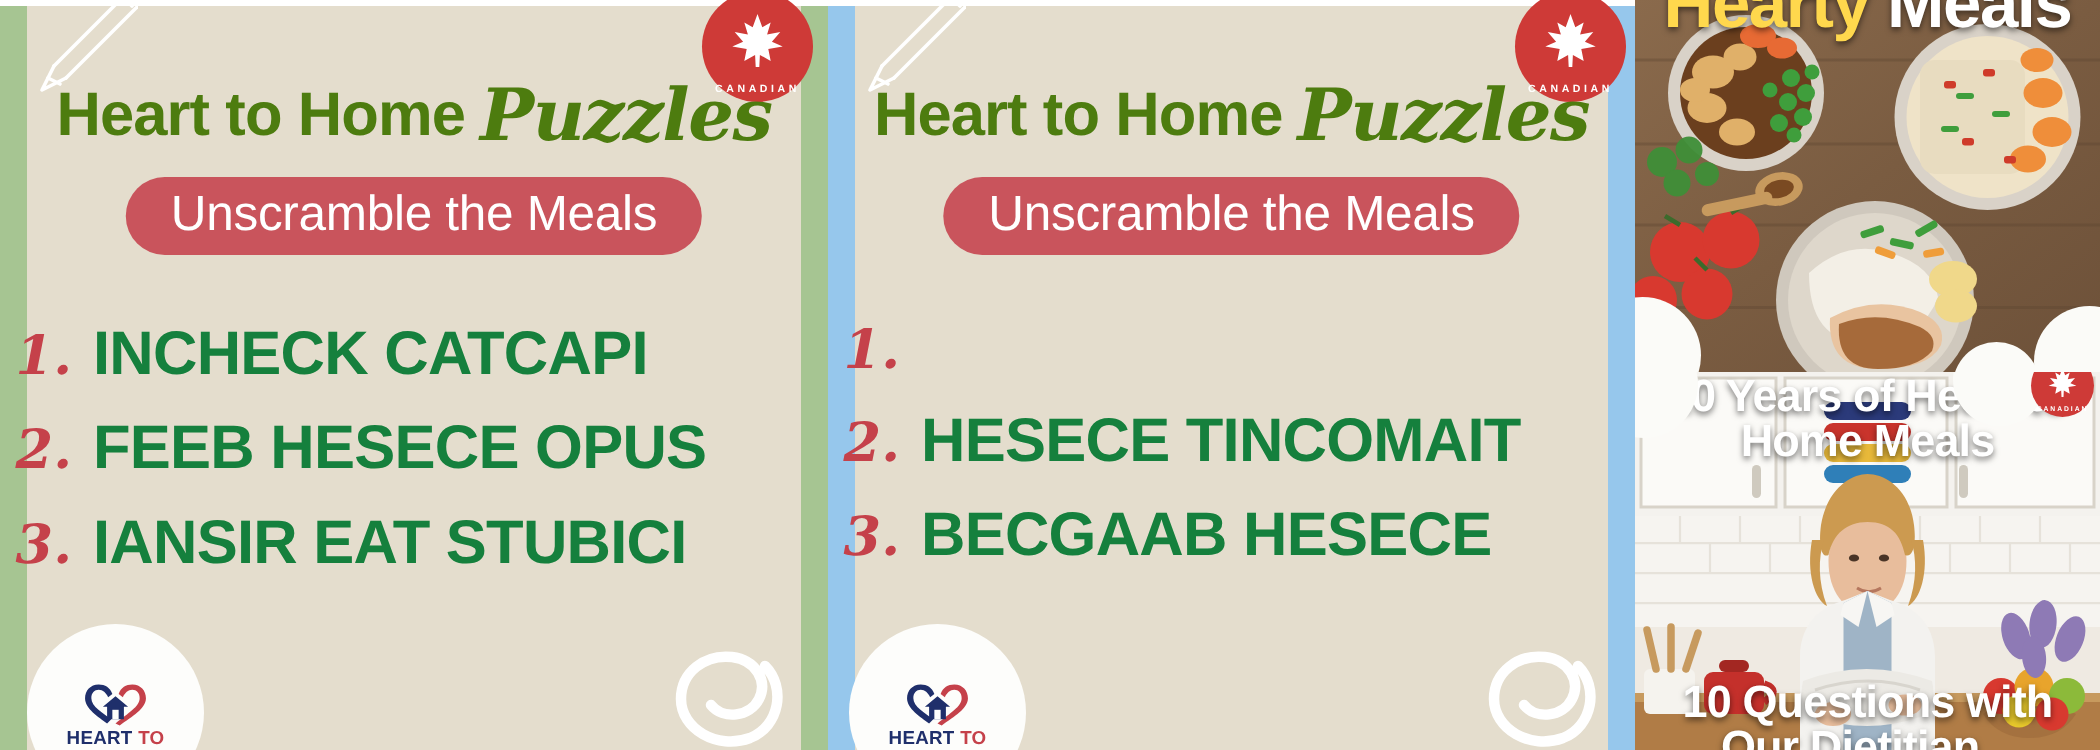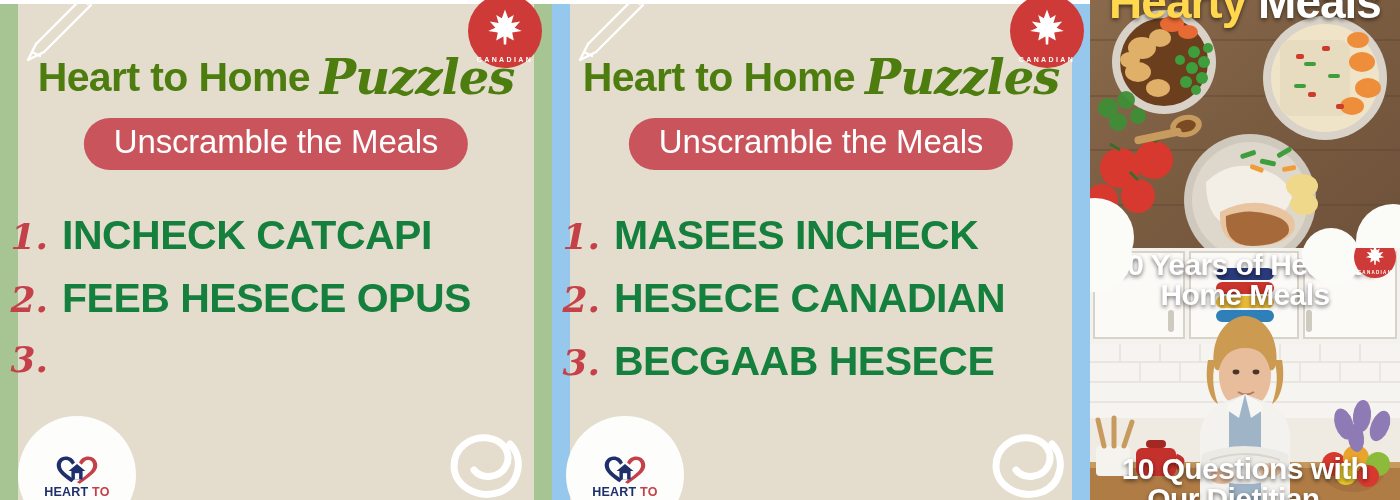--- a/index.html
+++ b/index.html
@@ -128,20 +128,21 @@
       <div class="prow" style="margin-bottom:16px;">
         <span class="pnum">1.</span>
         <span class="pword">INCHECK CATCAPI</span>
       </div>
       <div class="prow" style="margin-bottom:16px;">
         <span class="pnum">2.</span>
         <span class="pword">FEEB HESECE OPUS</span>
       </div>
       <div class="prow">
         <span class="pnum">3.</span>
+        <span class="pword">IANSIR EAT STUBICI</span>
       </div>
     </div>
 
     <svg class="swirl" style="right:10px; bottom:-14px;" viewBox="0 0 110 100">
       <g fill="none" stroke="#ffffff" stroke-width="7" stroke-linecap="round">
         <path d="M78 30 C92 44 88 70 68 78 C46 86 22 72 22 52 C22 34 38 22 56 24
                  C72 26 80 40 74 52 C68 64 50 66 42 56"></path>
       </g>
     </svg>
 
@@ -186,25 +187,24 @@
 
     <div class="title" style="top:46px;">
       <span class="bold">Heart to Home</span><span class="script">Puzzles</span>
     </div>
 
     <div class="pill" style="top:118px;">Unscramble the Meals</div>
 
     <div class="plist" style="top:212px;">
       <div class="prow" style="margin-bottom:16px;">
         <span class="pnum">1.</span>
-        <span class="pword">MASEES INCHECK</span>
       </div>
       <div class="prow" style="margin-bottom:16px;">
         <span class="pnum">2.</span>
-        <span class="pword">HESECE CANADIAN</span>
+        <span class="pword">HESECE TINCOMAIT</span>
       </div>
       <div class="prow">
         <span class="pnum">3.</span>
         <span class="pword">BECGAAB HESECE</span>
       </div>
     </div>
 
     <svg class="swirl" style="right:6px; bottom:-14px;" viewBox="0 0 110 100">
       <g fill="none" stroke="#ffffff" stroke-width="7" stroke-linecap="round">
         <path d="M78 30 C92 44 88 70 68 78 C46 86 22 72 22 52 C22 34 38 22 56 24

